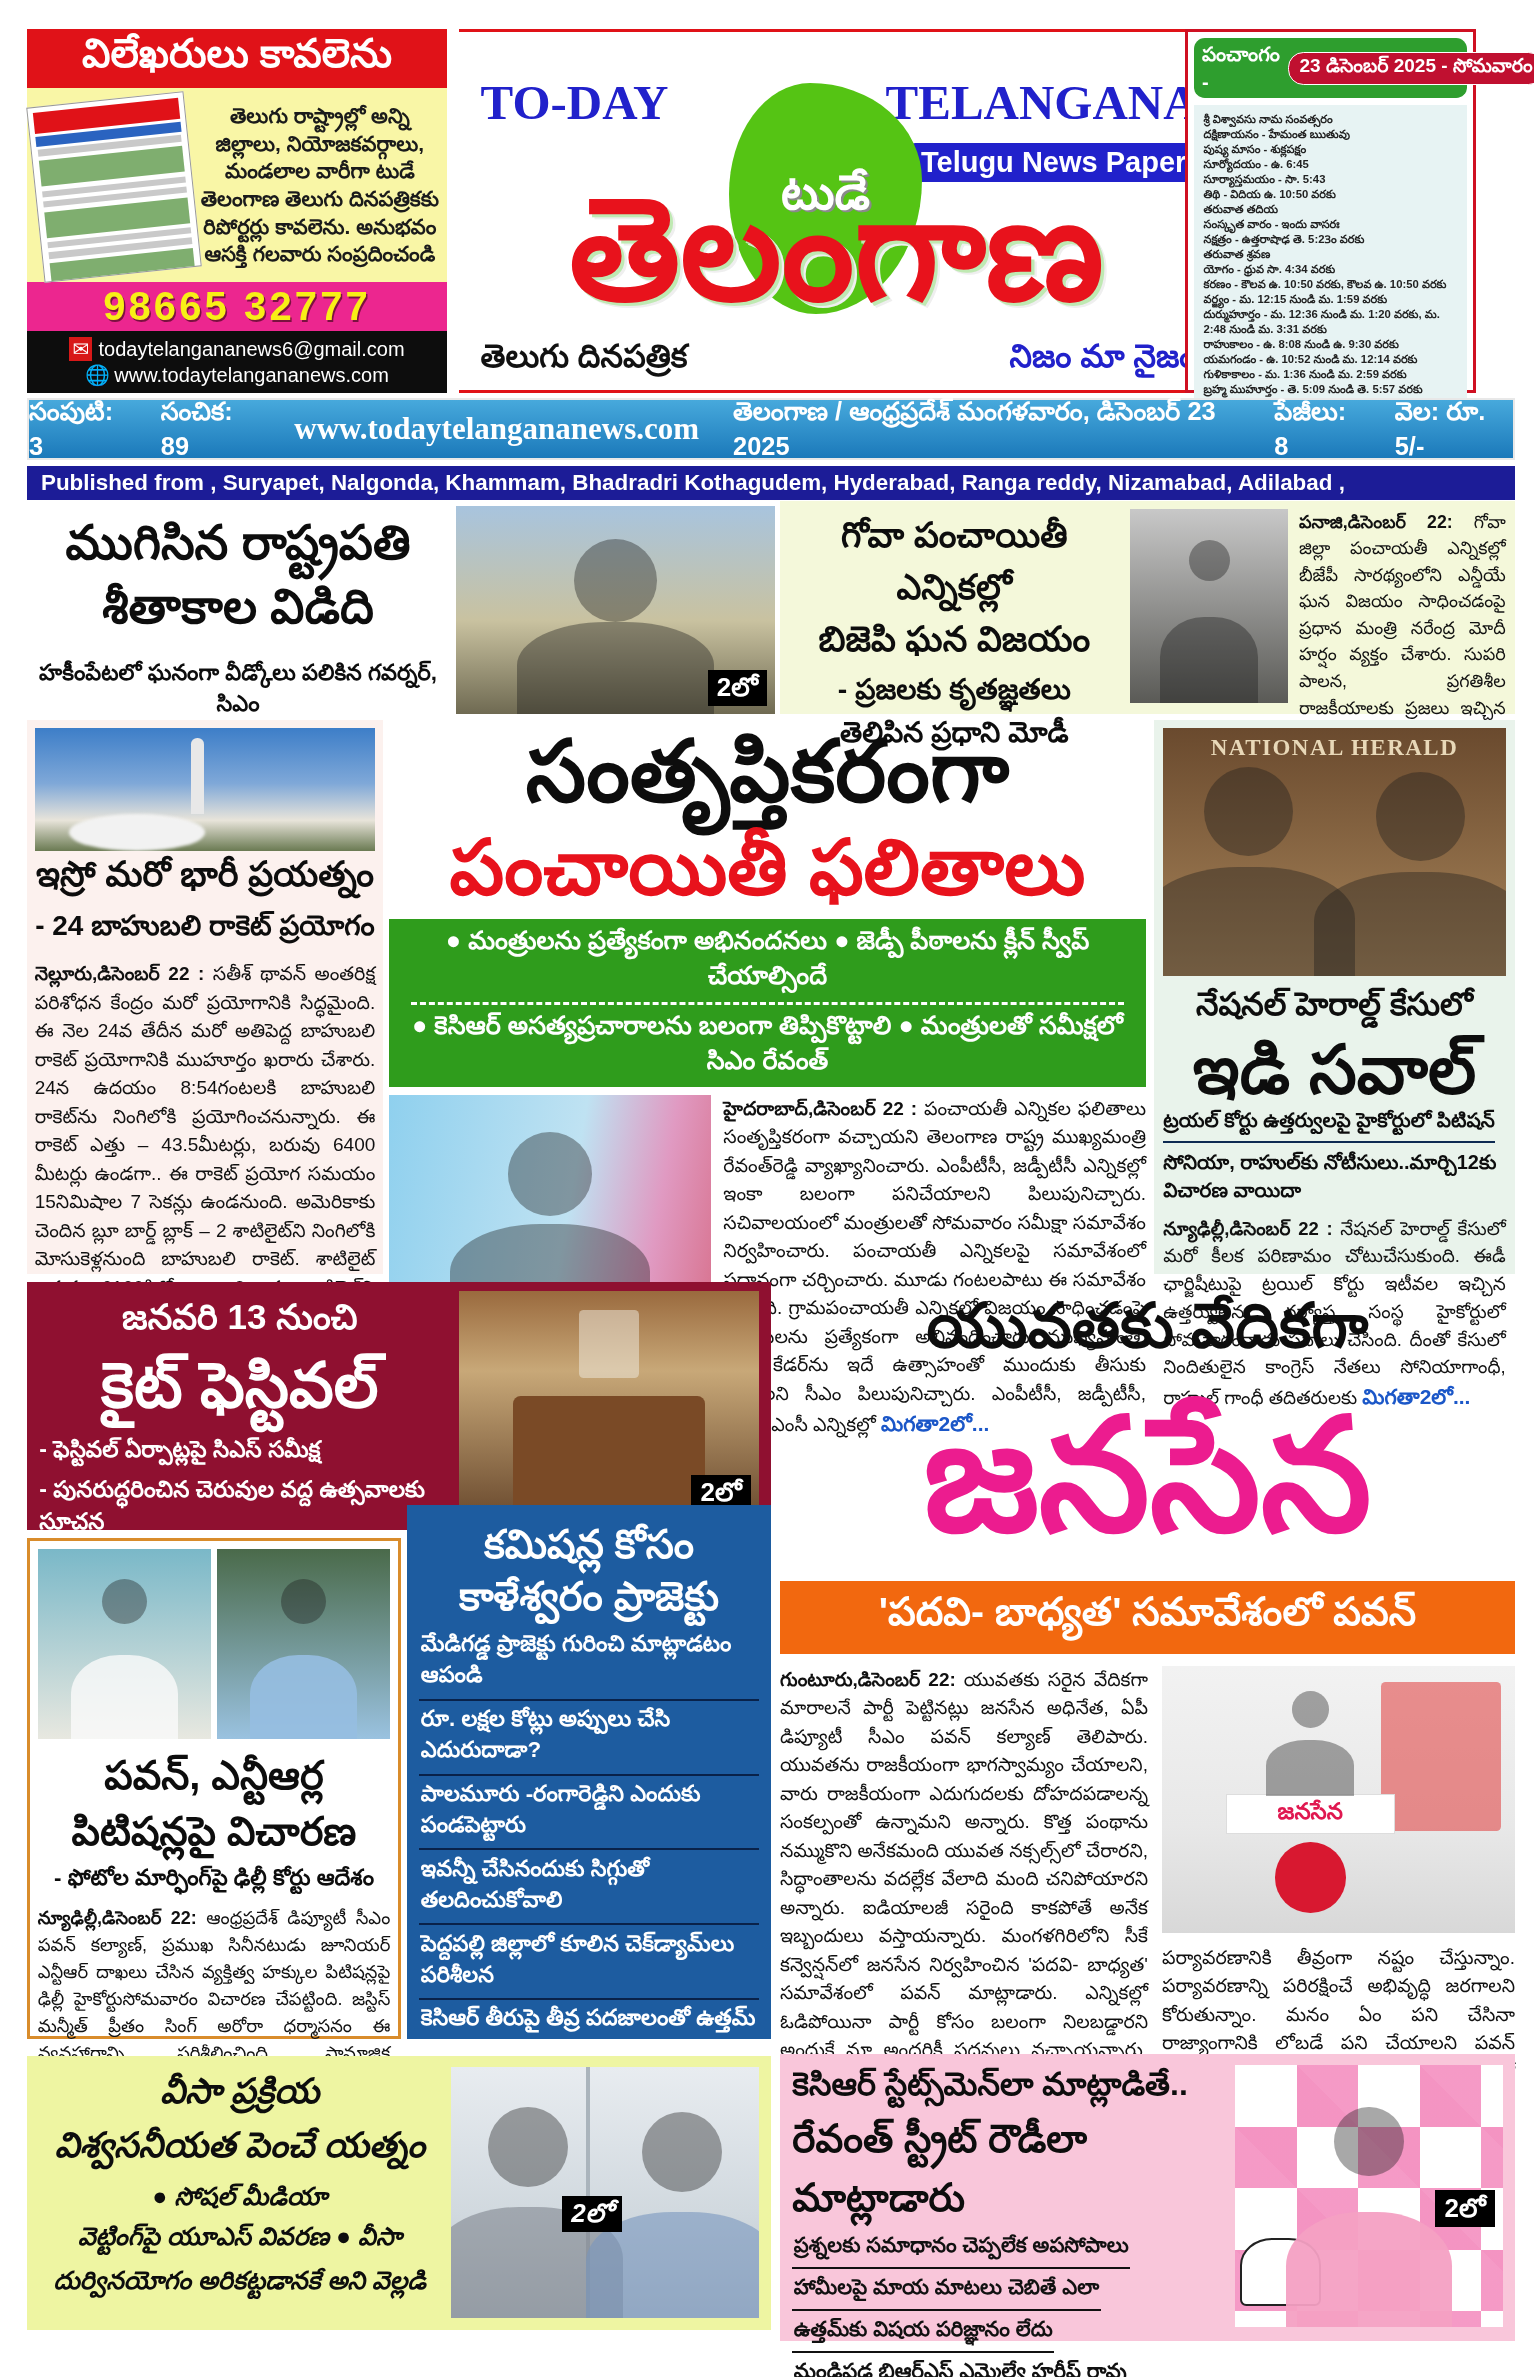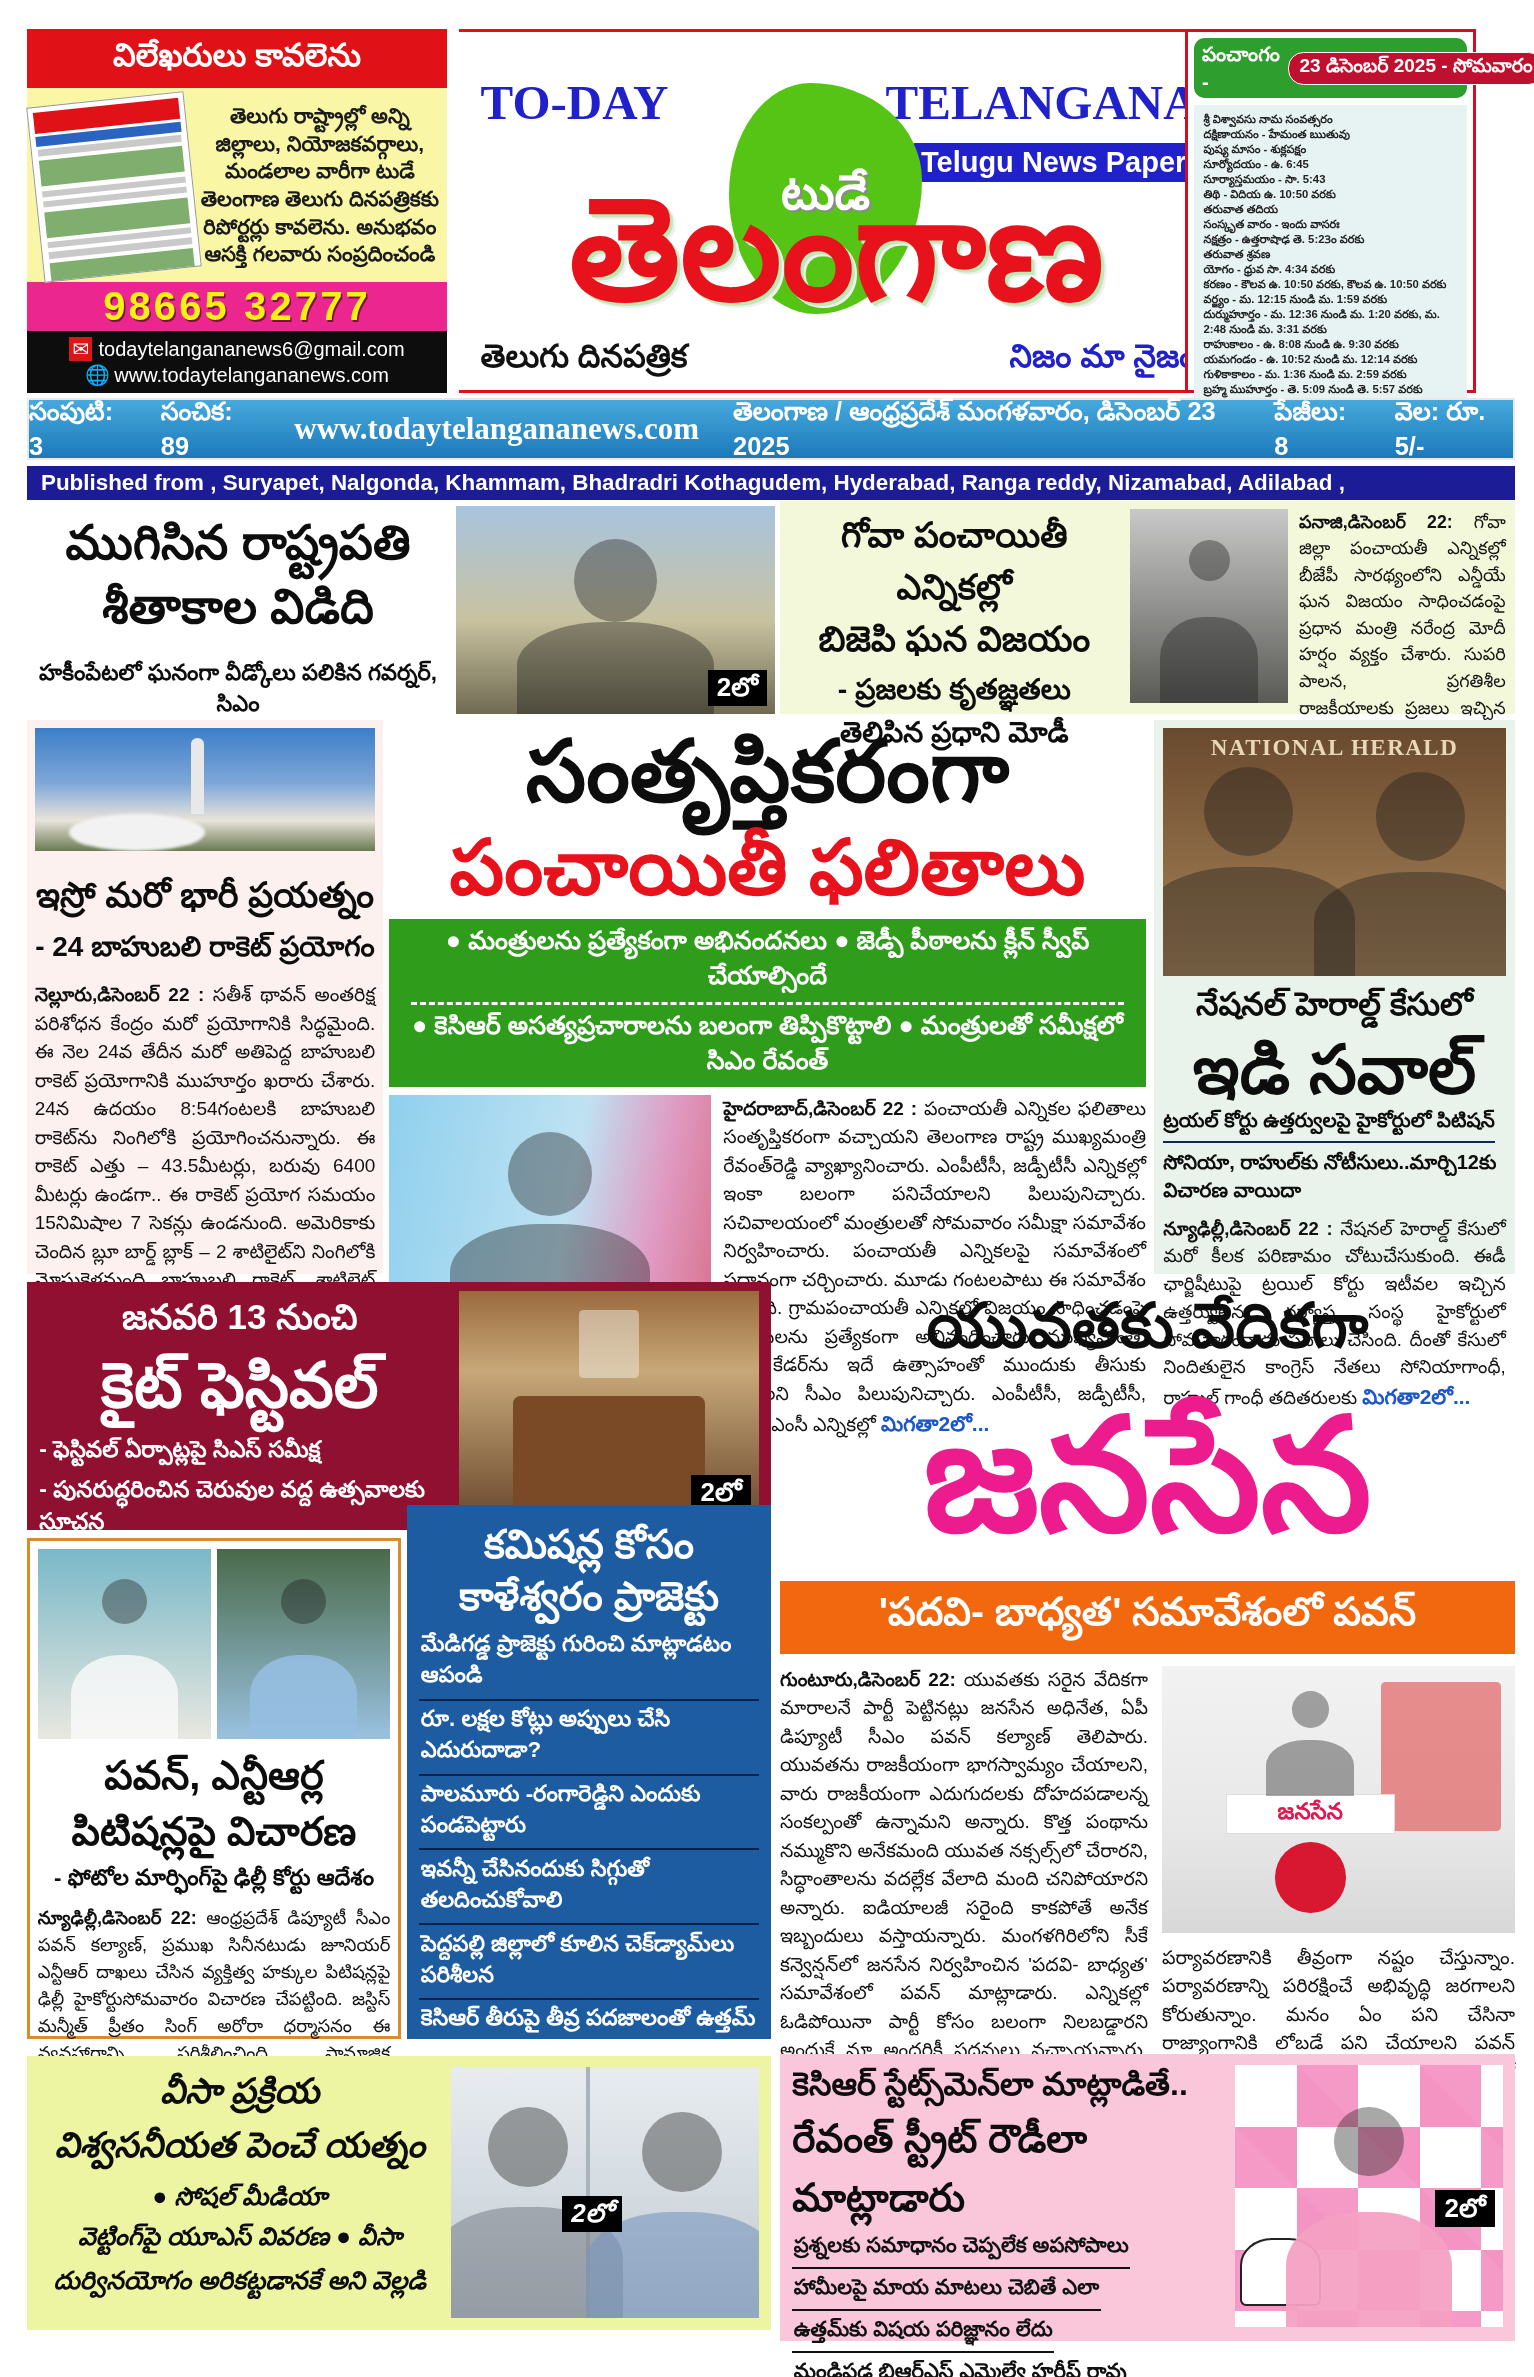--- a/index.html
+++ b/index.html
@@ -14,21 +14,21 @@
   .photo { position:relative; overflow:hidden; }
   .pbadge { position:absolute; right:7.7px; bottom:7.7px; background:#000; color:#fff; font-weight:bold; font-size:26px; padding:1.5px 9.3px; line-height:1.3; }
   .sil i { position:absolute; background:rgba(25,25,25,.38); }
   .sil .hd { width:26%; padding-top:26%; border-radius:50%; left:37%; top:16%; }
   .sil .bd { width:62%; height:46%; border-radius:45% 45% 0 0; left:19%; bottom:-2%; }
   .sil2 .hd { left:12%; }
   .sil2 .bd { left:-6%; }
   .sil2 .hd2 { width:26%; padding-top:26%; border-radius:50%; right:12%; top:18%; }
   .sil2 .bd2 { width:62%; height:44%; border-radius:45% 45% 0 0; right:-6%; bottom:-2%; }
   
-  .ad-banner { height:59px; background:#e01218; color:#fff; font-weight:bold; font-size:32px; display:flex; align-items:center; justify-content:center; }
+  .ad-banner { height:59px; background:#e01218; color:#fff; font-weight:bold; font-size:40px; display:flex; align-items:center; justify-content:center; }
   .ad-body { height:194px; background:#f9f6a6; display:flex; padding:7.7px; gap:7.7px; }
   .ad-thumb { width:158px; height:176px; background:#fff; border:1.5px solid #999; transform:rotate(-6deg); margin-top:3.1px; position:relative; overflow:hidden; }
   .ad-thumb .t1 { height:21.6px; background:#e01218; margin:4.6px 4.6px 3.1px; }
   .ad-thumb .t2 { height:9.3px; background:#2a63c0; margin:0 4.6px 3.1px; }
   .ad-thumb .ln { height:6.2px; background:#c9c9c9; margin:3.9px 6.2px; }
   .ad-thumb .im { height:26px; background:#7fae6f; margin:4.6px 6.2px; }
   .ad-text { flex:1; color:#1b1b1b; font-weight:bold; font-size:21px; line-height:1.32; text-align:center; display:flex; align-items:center; }
   .ad-phone { height:49px; background:#ec268f; display:flex; align-items:center; justify-content:center; color:#f8ef16; font-weight:bold; font-size:40px; letter-spacing:3.1px; text-shadow:1.5px 1.5px 0 #7a1140; }
   .ad-contact { height:62px; background:#0d0d0d; color:#fff; font-size:20px; display:flex; flex-direction:column; align-items:center; justify-content:center; gap:1.5px; }
   .ad-contact .ic { display:inline-block; width:23px; text-align:center; margin-right:6.2px; }
@@ -171,21 +171,21 @@
     <div style="flex:1;">
       <div class="body-txt j" style="font-size:17.7px;"><span class="dl">పనాజి,డిసెంబర్ 22:</span> <span>గోవా జిల్లా పంచాయతీ ఎన్నికల్లో బీజేపీ సారథ్యంలోని ఎన్డీయే ఘన విజయం సాధించడంపై ప్రధాన మంత్రి నరేంద్ర మోదీ హర్షం వ్యక్తం చేశారు. సుపరి పాలన, ప్రగతిశీల రాజకీయాలకు ప్రజలు ఇచ్చిన తీర్పు ఇదని ప్రశంసించారు. ఈ మేర కు ఆయన సామాజిక మాధ్యమం 'ఎక్స్'లో</span> <span class="more">మిగతా2లో...</span></div>
     </div>
   </div>
 
   <div class="abs" style="left:27px; top:720px; width:356px; height:554px; background:#fcf1ee; padding:7.7px;">
     <div class="photo" style="width:100%; height:123px; background:linear-gradient(#3d7ec8 0%,#7fa8d8 45%,#e8e4da 75%,#6a7a52 100%);">
       <div class="abs" style="left:46%; top:8%; width:12.3px; height:62%; background:#e8e8e8; border-radius:6.2px 6.2px 0 0;"></div>
       <div class="abs" style="left:10%; bottom:0; width:40%; height:30%; background:#f2f2f2; border-radius:50%; filter:blur(1.5px);"></div>
     </div>
-    <div class="hl c" style="font-size:35px; margin-top:24px;">ఇస్రో మరో భారీ ప్రయత్నం</div>
+    <div class="hl c" style="font-size:35px; margin-top:3px;">ఇస్రో మరో భారీ ప్రయత్నం</div>
     <div class="hl c" style="font-size:28px; margin-top:7.7px;">- 24 బాహుబలి రాకెట్ ప్రయోగం</div>
     <div class="body-txt j" style="margin-top:10.8px;"><span class="dl">నెల్లూరు,డిసెంబర్ 22 :</span> <span>సతీశ్ థావన్ అంతరిక్ష పరిశోధన కేంద్రం మరో ప్రయోగానికి సిద్ధమైంది. ఈ నెల 24వ తేదీన మరో అతిపెద్ద బాహుబలి రాకెట్ ప్రయోగానికి ముహూర్తం ఖరారు చేశారు. 24న ఉదయం 8:54గంటలకి బాహుబలి రాకెట్‌ను నింగిలోకి ప్రయోగించనున్నారు. ఈ రాకెట్ ఎత్తు – 43.5మీటర్లు, బరువు 6400 మీటర్లు ఉండగా.. ఈ రాకెట్ ప్రయోగ సమయం 15నిమిషాల 7 సెకన్లు ఉండనుంది. అమెరికాకు చెందిన బ్లూ బార్డ్ బ్లాక్ – 2 శాటిలైట్‌ని నింగిలోకి మోసుకెళ్లనుంది బాహుబలి రాకెట్. శాటిలైట్ బరువు 6100కిలోలు ఉంది. ఈ శాటిలైట్‌ని అమెరికాకి చెందిన స్పేస్ మొబైల్ సంస్థ రూపొందించింది. గతంలో</span></div>
     <div class="more">మిగతా2లో...</div>
   </div>
 
   <div class="abs" style="left:389px; top:720px; width:757px; height:554px;">
     <div class="hl c" style="font-size:86px; line-height:1.2;">సంతృప్తికరంగా</div>
     <div class="hl red c" style="font-size:77px; line-height:1.15;">పంచాయితీ ఫలితాలు</div>
     <div class="greenstrip" style="margin-top:7.7px;">
       <div>● మంత్రులను ప్రత్యేకంగా అభినందనలు ● జెడ్పీ పీఠాలను క్లీన్ స్వీప్ చేయాల్సిందే</div>

